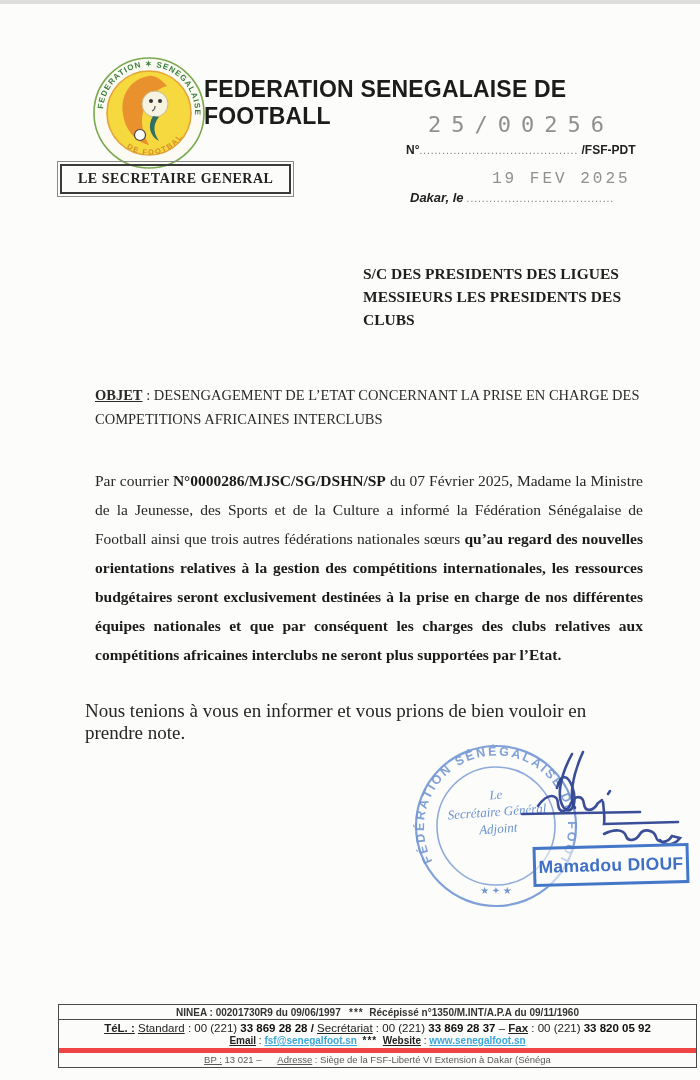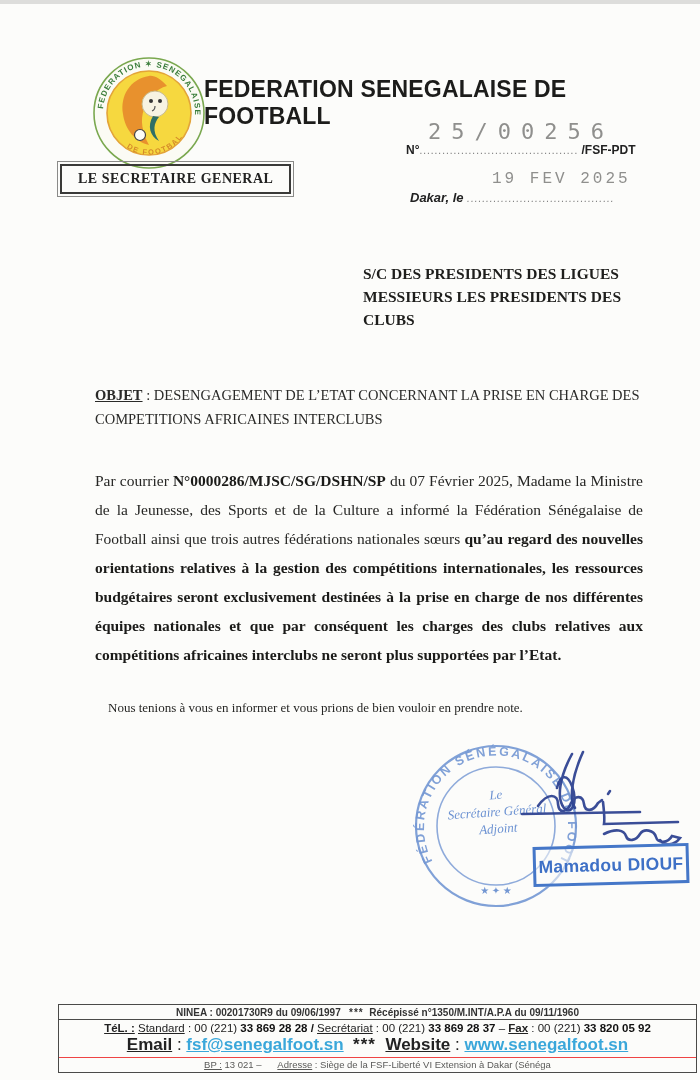--- a/index.html
+++ b/index.html
@@ -14,21 +14,21 @@
   
   .logo { position:absolute; left:92px; top:56px; width:114px; height:114px; }
   .org-title {
     position:absolute; left:204px; top:76px; width:460px;
     font-family:"Liberation Sans", sans-serif; font-weight:bold;
     font-size:23px; letter-spacing:.2px; color:#1c1c1a;
   }
   .ref-stamp-number {
     position:absolute; left:428px; top:112px;
     font-family:"DejaVu Sans Mono", monospace; font-size:22px;
-    letter-spacing:10px; color:#8f8f8d;margin-top:7px;
+    letter-spacing:10px; color:#8f8f8d;
   }
   .ref-line {
     position:absolute; left:406px; top:143px; width:250px;
     font-family:"Liberation Sans", sans-serif; font-size:12px; font-weight:bold; color:#222;
   }
   .dots { color:#777; font-weight:normal; letter-spacing:1px; font-size:10px; }
   .secretary-box {
     position:absolute; left:60px; top:164px; padding:5px 16px;
     border:2px solid #3a3a38; outline:1px solid #8a8a88; outline-offset:2px;
     font-family:"Liberation Serif", serif; font-weight:bold; font-size:14px;
@@ -58,22 +58,22 @@
   }
   .subject .label { font-weight:bold; text-decoration:underline; }
 
   
   .body-par1 {
     position:absolute; left:95px; top:466px; width:548px;
     font-size:15.5px; line-height:29px; text-align:justify; color:#262624;
   }
   .body-par1 b, .recipient b { color:#1b1b19; }
   .body-par2 {
-    position:absolute; left:108px; top:700px; width:548px;
-    font-size:13px; color:#262624;
+    position:absolute; left:85px; top:700px; width:548px;
+    font-size:19px; color:#262624;
   }
 
   
   .stamp-circle { position:absolute; left:412px; top:742px; width:168px; height:168px; opacity:.85; }
   .stamp-inner {
     position:absolute; left:438px; top:786px; width:118px; text-align:center;
     font-style:italic; font-size:13px; line-height:17px; color:#6c92d2;
     transform:rotate(-4deg);
   }
   .signature-svg { position:absolute; left:520px; top:742px; width:175px; height:115px; }
@@ -89,21 +89,21 @@
   .footer {
     position:absolute; left:58px; top:1004px; width:639px;
     border:1.5px solid #4a4a48;
     font-family:"Liberation Sans", sans-serif; color:#222; text-align:center;
   }
   .footer .row1 {
     border-bottom:1.5px solid #4a4a48; font-size:10px; font-weight:bold;
     padding:2px 0 1px; color:#333;
   }
   .footer .row2 { font-size:11.5px; padding:2px 0 1px; }
-  .footer .row3 { font-size:17px; padding:0 0 2px; border-bottom:1px solid #ef4444; }
+  .footer .row3 { font-size:10px; padding:0 0 2px; border-bottom:5px solid #ef4444; }
   .footer .row4 { font-size:9.5px; padding:1px 0 2px; color:#5a5a58; }
   .footer .lbl-bu { font-weight:bold; text-decoration:underline; }
   .footer .lbl-u { text-decoration:underline; }
   .footer b { color:#111; }
   .footer a.link { color:#3aa7da; font-weight:bold; text-decoration:underline; cursor:pointer; }
   .footer .stars { font-weight:bold; letter-spacing:1px; }
 </style>
 </head>
 <body>
 

